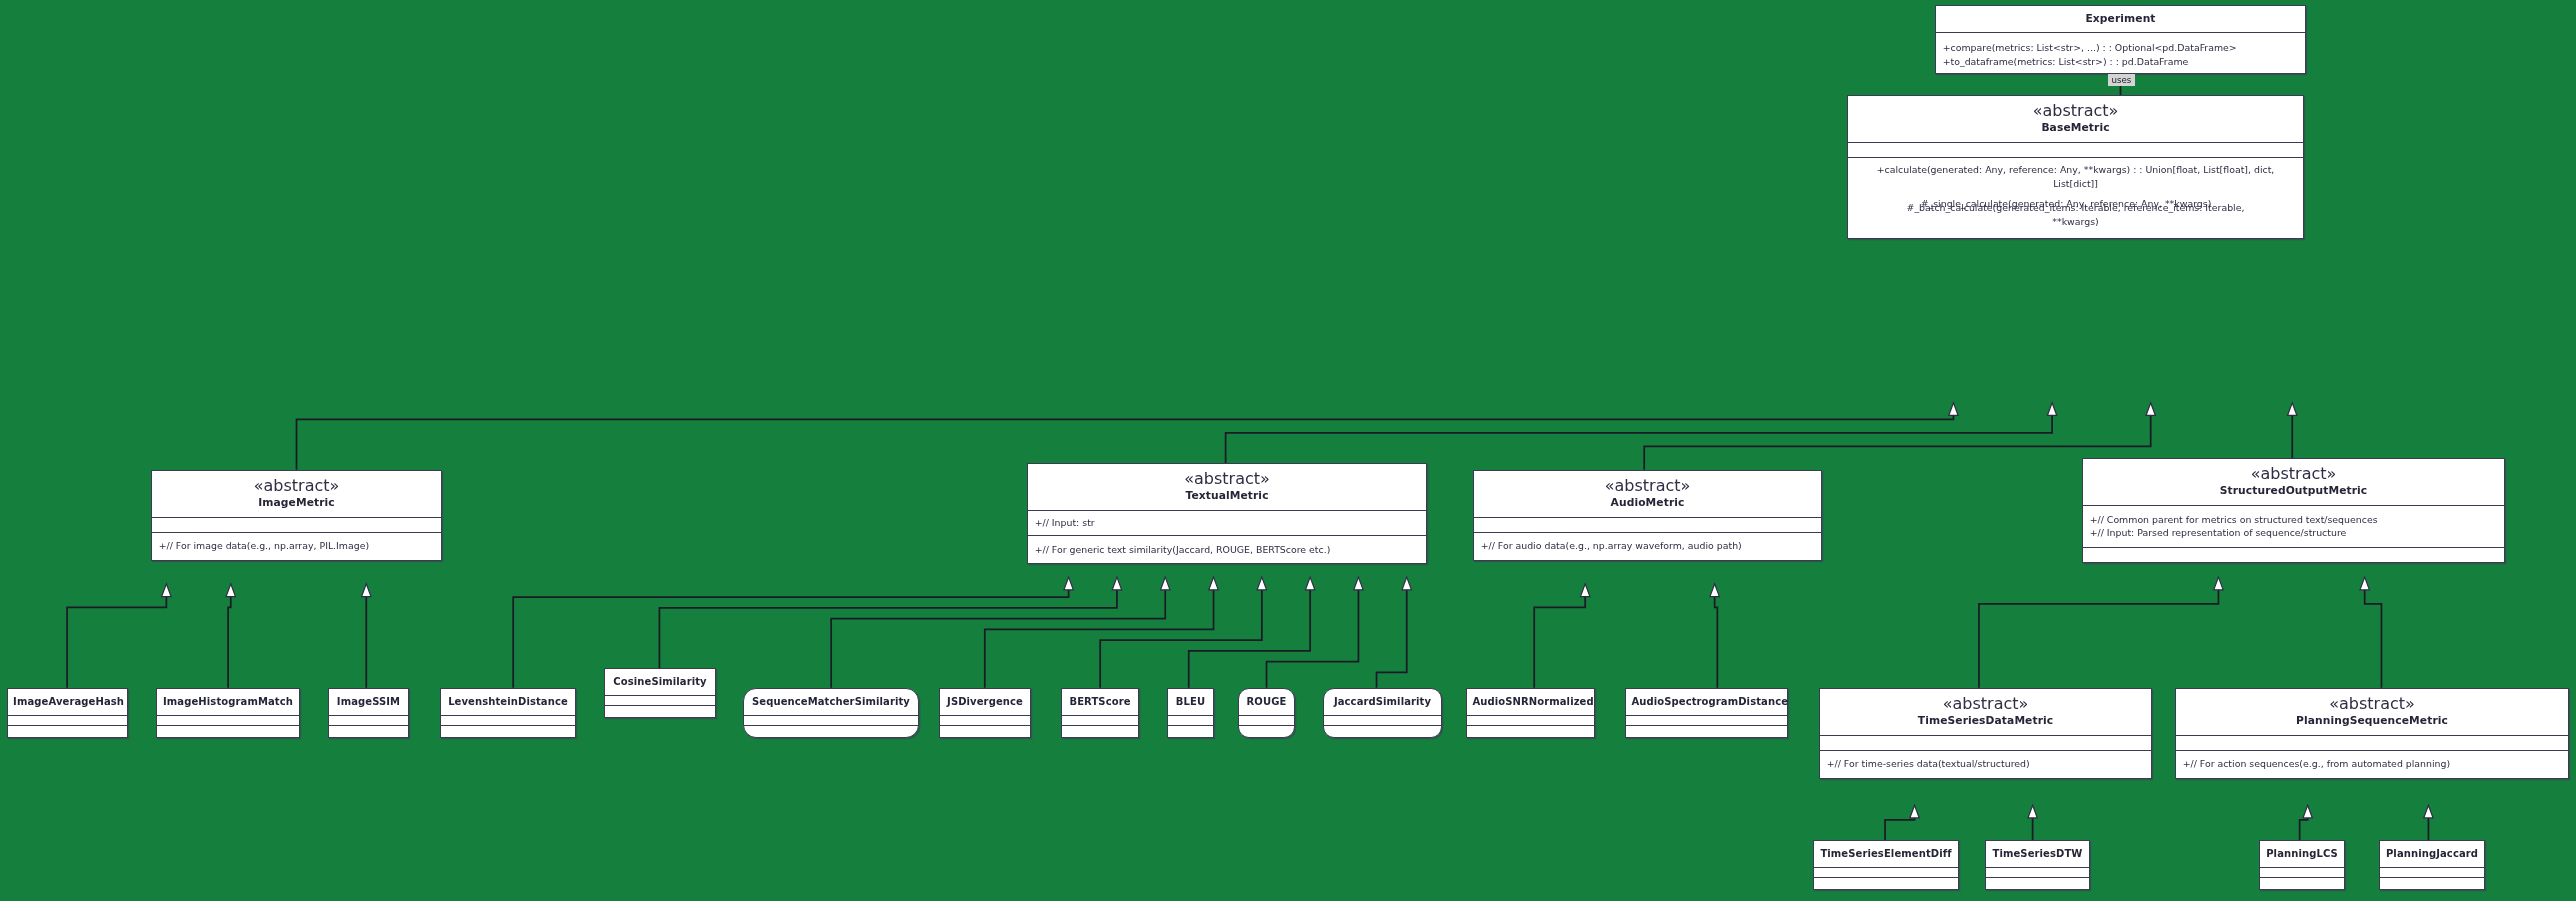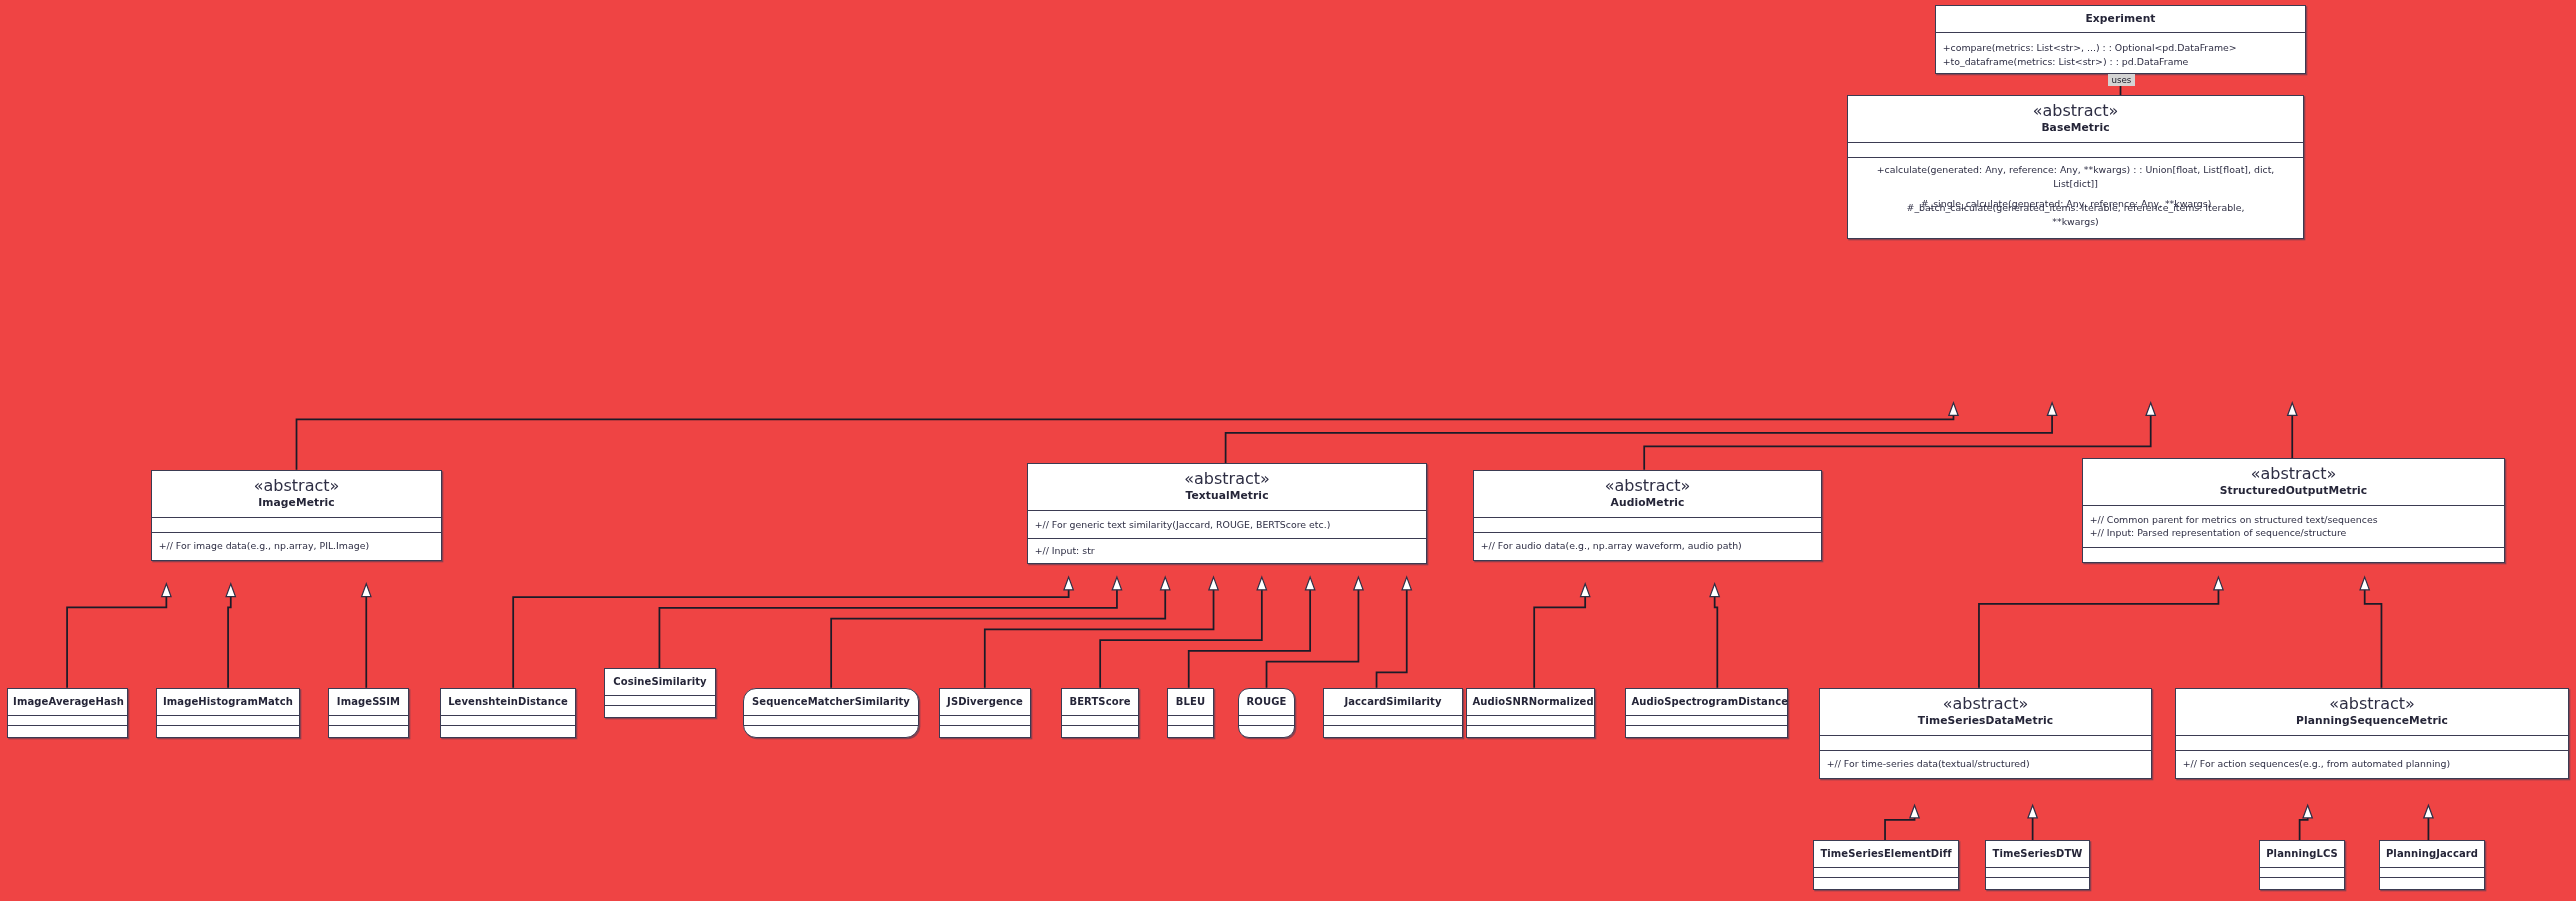--- a/index.html
+++ b/index.html
@@ -5,21 +5,21 @@
   * { box-sizing: border-box; }
   html, body {
     margin: 0; padding: 0;
     background: #ffffff;
     font-family: "DejaVu Sans", sans-serif;
   }
   #canvas {
     position: relative;
     width: 2576px;
     height: 902px;
-    background: #ef4444;
+    background: #15803d;
     overflow: hidden;
     text-decoration: underline;
   }
   svg.wires {
     position: absolute;
     left: 0; top: 0;
     width: 2576px; height: 902px;
     pointer-events: none;
   }
   .umlbox {
@@ -211,26 +211,26 @@
     <div class="sect" style="padding:6.7px;">
       <div class="member left">+// For image data(e.g., np.array, PIL.Image)</div>
     </div>
   </div>
 
   <div class="umlbox" style="left:1027px; top:463px; width:400px;">
     <div class="sect hdr">
       <div class="stereo">«abstract»</div>
       <div class="cname">TextualMetric</div>
     </div>
-    <div class="sect" style="padding:6.7px;">
-      <div class="member left">+// For generic text similarity(Jaccard, ROUGE, BERTScore etc.)</div>
-    </div>
     <div class="sect" style="padding:5.4px 6.7px;">
       <div class="member left">+// Input: str</div>
     </div>
+    <div class="sect" style="padding:6.7px;">
+      <div class="member left">+// For generic text similarity(Jaccard, ROUGE, BERTScore etc.)</div>
+    </div>
   </div>
 
   <div class="umlbox" style="left:1473px; top:470px; width:349px;">
     <div class="sect hdr">
       <div class="stereo">«abstract»</div>
       <div class="cname">AudioMetric</div>
     </div>
     <div class="sect empty"></div>
     <div class="sect" style="padding:6.7px;">
       <div class="member left">+// For audio data(e.g., np.array waveform, audio path)</div>
@@ -344,21 +344,21 @@
   </div>
 
   <div class="umlbox leafbox" style="left:1238px; top:688px; width:57px;border-radius:11px;">
     <div class="sect hdr">
       <div class="cname small">ROUGE</div>
     </div>
     <div class="sect empty"></div>
     <div class="sect empty"></div>
   </div>
 
-  <div class="umlbox leafbox" style="left:1323px; top:688px; width:140px;">
+  <div class="umlbox leafbox" style="left:1323px; top:688px; width:119px;border-radius:11px;">
     <div class="sect hdr">
       <div class="cname small">JaccardSimilarity</div>
     </div>
     <div class="sect empty"></div>
     <div class="sect empty"></div>
   </div>
 
   <div class="umlbox leafbox" style="left:1466px; top:688px; width:129px;">
     <div class="sect hdr">
       <div class="cname small">AudioSNRNormalized</div>

